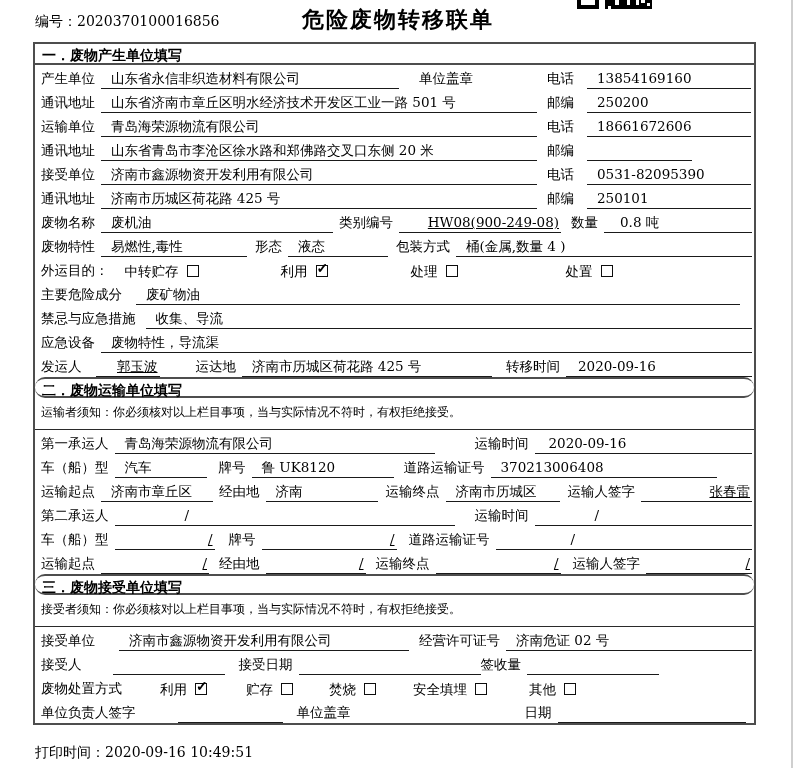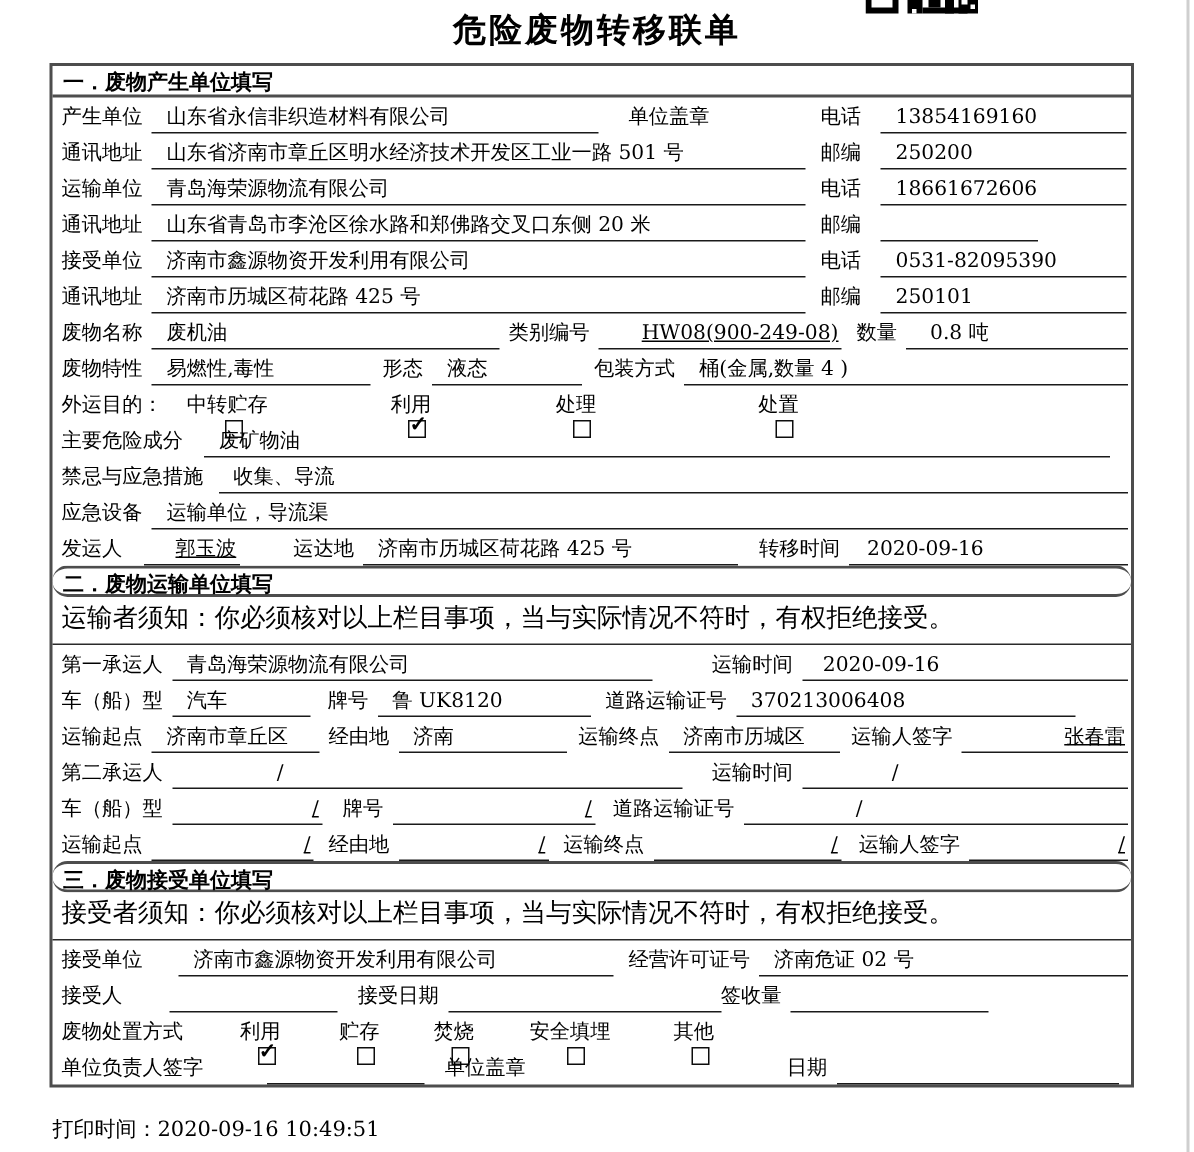--- a/index.html
+++ b/index.html
@@ -43,41 +43,42 @@
   .v.grow { flex:1 1 auto; }
   .v.center { text-align:right; padding:0 2px;text-decoration:underline; }
   .rl { position:absolute; left:512px; top:3px; height:21px; line-height:20px; }
   .rv {
     position:absolute; left:552px; right:3px; top:3px; height:21px; line-height:20px;
     border-bottom:1px solid #1a1a1a; padding-left:10px; overflow:hidden;
   }
   .rv.short { right:62px; }
 
   .notice {
-    height:32px; line-height:28px; padding-left:6px; font-size:17px;
+    height:32px; line-height:28px; padding-left:6px; font-size:12px;
     border-bottom:1px solid #2a2a2a; white-space:nowrap;
   }
 
-  .cbp { display:inline-flex; align-items:center;flex-direction:column; }
+  .cbp { display:inline-flex; align-items:center; }
   .cb {
     width:12px; height:12px; border:1px solid #0d0d0d; margin-left:8px;
     position:relative; top:0; flex:0 0 auto; display:inline-block;
   }
   .cb.checked::after {
     content:"\2713"; position:absolute; left:0px; top:-5px;
     font-size:14px; line-height:14px; font-weight:700;
   }
 
   .print-line { position:absolute; left:35px; top:744px; font-size:14px; white-space:nowrap; }
 </style>
 </head>
 <body>
 
 <div class="page">
 
+  <div class="serial"><span>编号：</span><span>2020370100016856</span></div>
 
   <div class="doc-title">危险废物转移联单</div>
 
   <svg class="qr-frag" viewBox="0 0 76 10" xmlns="http://www.w3.org/2000/svg">
     <rect x="0" y="0" width="22" height="9" fill="#000"></rect>
     <rect x="4" y="0" width="14" height="5" fill="#fff"></rect>
     <rect x="28" y="0" width="10" height="9" fill="#000"></rect>
     <rect x="31" y="6" width="3" height="3" fill="#fff"></rect>
     <rect x="42" y="0" width="8" height="5" fill="#000"></rect>
     <rect x="38" y="5" width="30" height="4" fill="#000"></rect>
@@ -177,21 +178,21 @@
       <span class="v grow" style="margin-right:12px">废矿物油</span>
     </div>
 
     <div class="row">
       <span class="lb" style="margin-right:10px">禁忌与应急措施</span>
       <span class="v grow">收集、导流</span>
     </div>
 
     <div class="row">
       <span class="lb">应急设备</span>
-      <span class="v grow">运输单位，导流渠</span>
+      <span class="v grow">废物特性，导流渠</span>
     </div>
 
     <div class="row">
       <span class="lb" style="margin-right:14px">发运人</span>
       <span class="v center" style="width:64px">郭玉波</span>
       <span class="lb" style="margin-left:36px">运达地</span>
       <span class="v" style="width:250px">济南市历城区荷花路 425 号</span>
       <span class="lb" style="margin-left:14px">转移时间</span>
       <span class="v grow" style="padding-left:12px">2020-09-16</span>
     </div>

